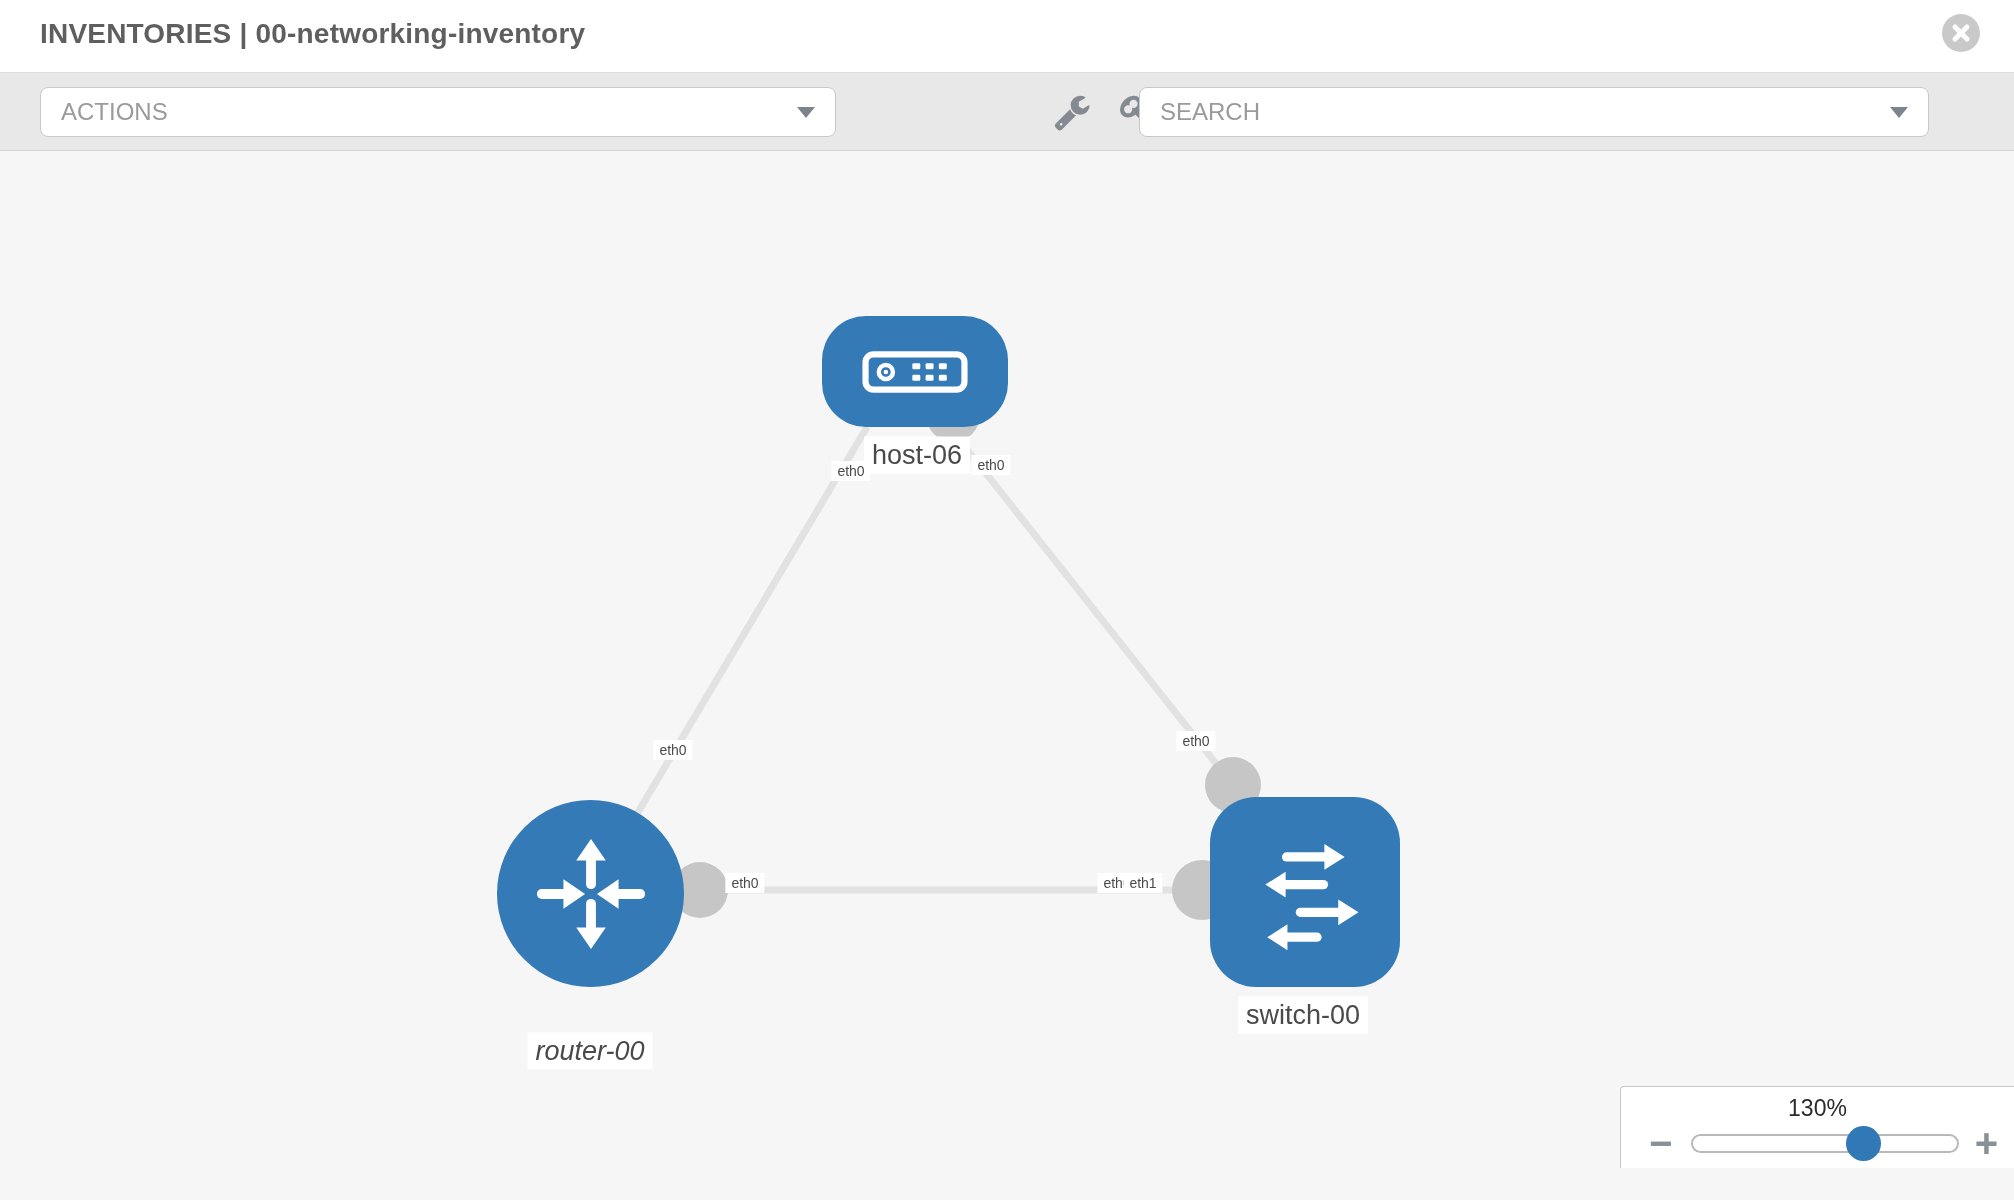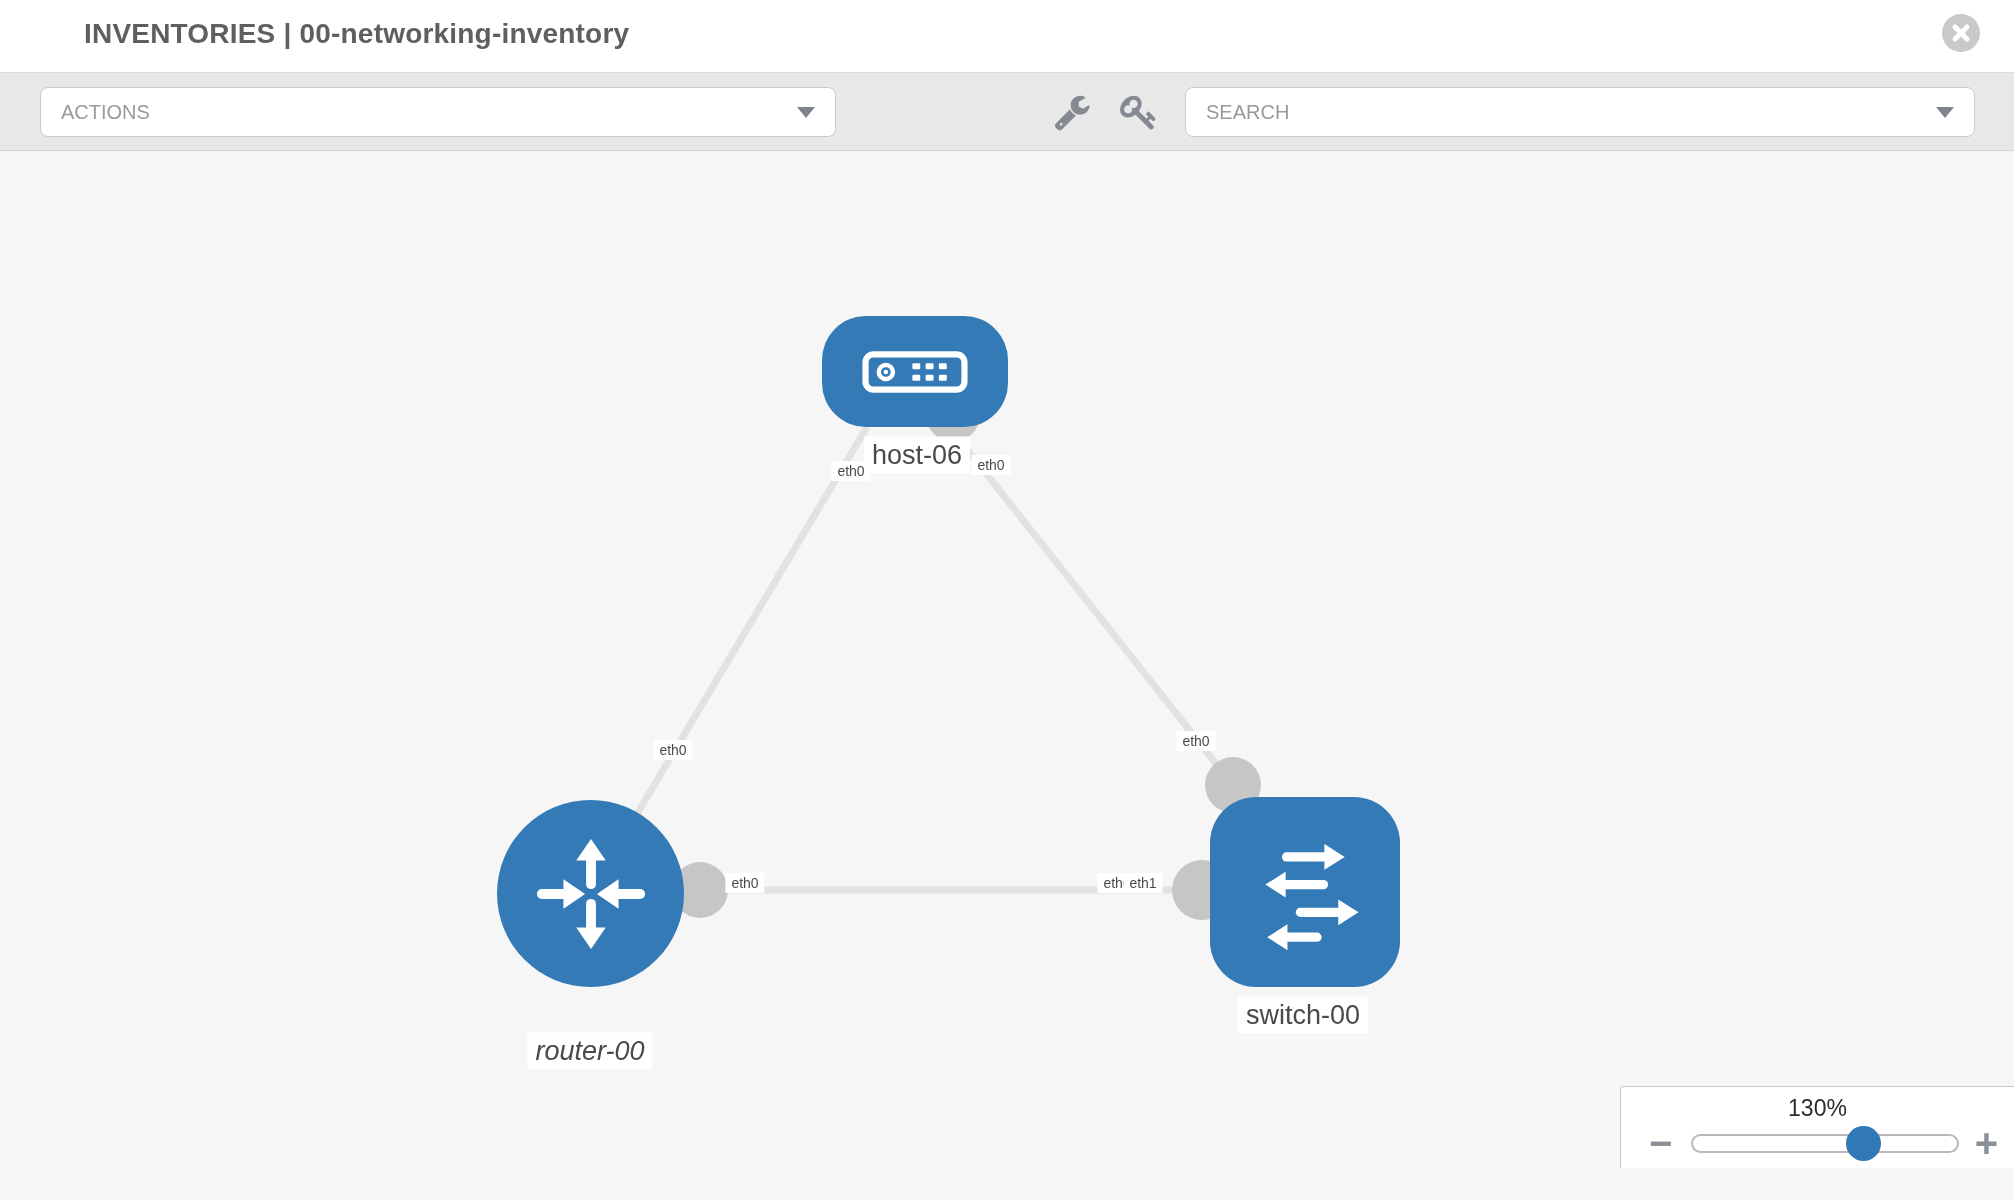--- a/index.html
+++ b/index.html
@@ -1,32 +1,32 @@
 <!DOCTYPE html>
 <html><head>
 <meta charset="utf-8">
 <style>
   * { margin:0; padding:0; box-sizing:border-box; }
   html,body { width:2014px; height:1200px; background:#fff; font-family:"Liberation Sans", sans-serif; }
   .screen { position:relative; width:2014px; height:1200px; overflow:hidden; background:#fff; }
 
   
   .header { position:absolute; top:0; left:0; width:2014px; height:72px; background:#fff; }
-  .page-title { position:absolute; left:40px; top:18px; font-size:28px; font-weight:700; color:#5f5f5f; letter-spacing:0.2px;margin-left:44px; }
+  .page-title { position:absolute; left:40px; top:18px; font-size:28px; font-weight:700; color:#5f5f5f; letter-spacing:0.2px; }
   .close-btn { position:absolute; right:34px; top:14px; width:38px; height:38px; border-radius:50%; background:#c9c9c9;
                display:flex; align-items:center; justify-content:center; cursor:pointer; }
 
   
   .toolbar { position:absolute; top:72px; left:0; width:2014px; height:79px; background:#e8e8e8;
              border-top:1px solid #dcdcdc; border-bottom:1px solid #d2d2d2; }
   .combo { position:absolute; top:14px; height:50px; background:#fff; border:1px solid #c9c9c9; border-radius:8px;
            display:flex; align-items:center; padding:0 20px; }
   .combo-actions { left:40px; width:796px; }
-  .combo-search  { left:1185px; width:790px; }
-  .combo-label { font-size:20px; color:#9a9a9a; flex:1; background:transparent; border:none; outline:none;
+  .combo-search  { left:1139px; width:790px; }
+  .combo-label { font-size:24px; color:#9a9a9a; flex:1; background:transparent; border:none; outline:none;
                  font-family:"Liberation Sans", sans-serif; }
   input.combo-label::placeholder { color:#9a9a9a; opacity:1; }
   .caret-down { width:0; height:0; border-left:9px solid transparent; border-right:9px solid transparent;
                 border-top:11px solid #7e848d; }
   .tool-icon { position:absolute; top:20px; width:38px; height:38px; cursor:pointer; }
   .tool-wrench { left:1053px; }
   .tool-key { left:1120px; }
 
   
   .canvas { position:absolute; top:151px; left:0; width:2014px; height:1049px; background:#f6f6f6; }

